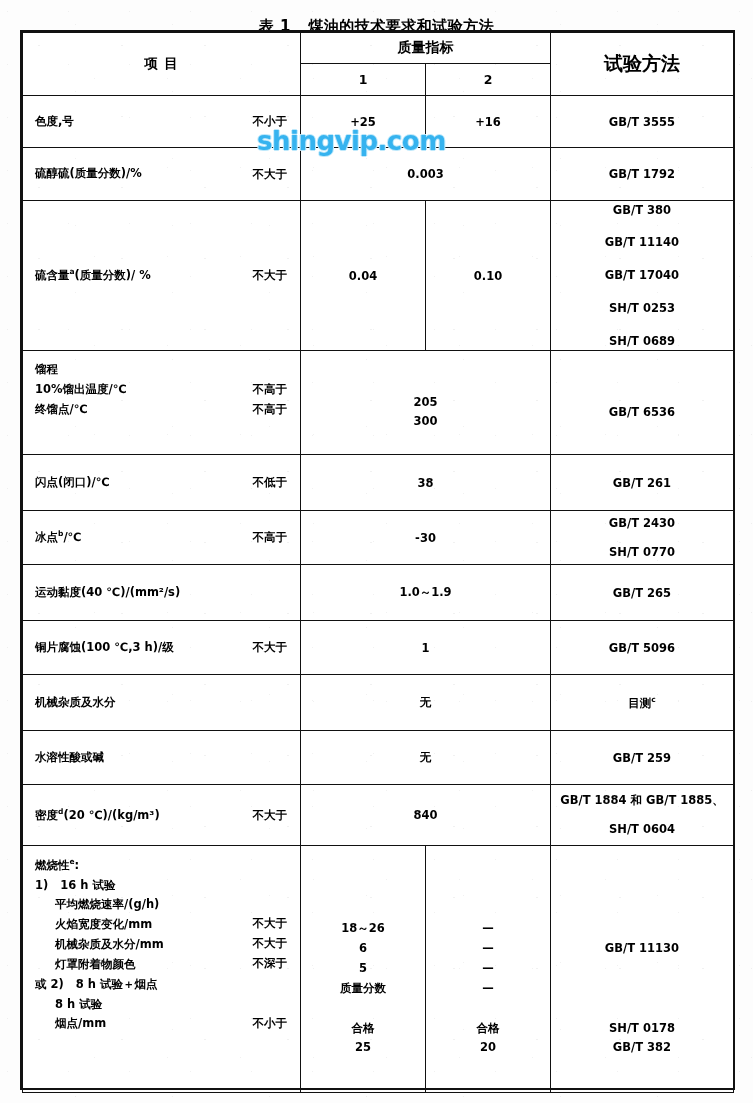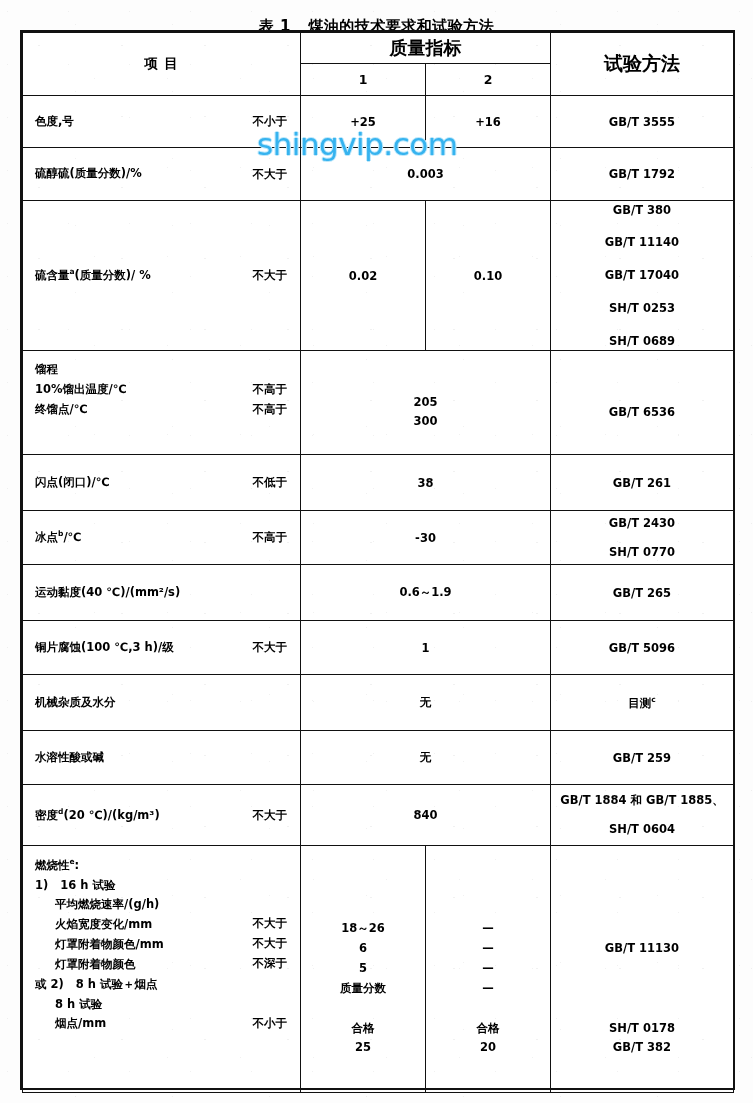--- a/index.html
+++ b/index.html
@@ -76,21 +76,21 @@
   .c-meth   { width: 183px; }
 
   
   .hdr-item {
     text-align: center;
     font-size: 13.5px;
     letter-spacing: 1px;
   }
   .hdr-quality {
     text-align: center;
-    font-size: 18px;
+    font-size: 14px;
     height: 31px;
   }
   .hdr-grade {
     text-align: center;
     font-size: 12.5px;
     height: 32px;
   }
   .hdr-method {
     text-align: center;
     font-size: 19px;
@@ -164,22 +164,22 @@
   }
 
   .dash { letter-spacing: 0; }
 
   
   .watermark {
     position: absolute;
     left: 257px;
     top: 126px;
     font-family: "DejaVu Sans", "Liberation Sans", sans-serif;
-    font-size: 31px;
-    font-weight: normal;
+    font-size: 26px;
+    font-weight: bold;
     letter-spacing: -0.5px;
     color: #36b3ef;
     -webkit-text-stroke: 1.5px #ffffff;
     paint-order: stroke fill;
     text-shadow:
        1px  0px 0 #bde8fb,
       -1px  0px 0 #bde8fb,
        0px  1px 0 #bde8fb,
        0px -1px 0 #bde8fb;
     pointer-events: none;
@@ -252,21 +252,21 @@
           <td class="val">GB/T 1792</td>
         </tr>
 
         <tr style="height:150px;">
           <td>
             <div class="item-cell">
               <span class="item-lines"><span><span>硫含量</span><span class="sup">a</span><span>(质量分数)/ %</span></span></span>
               <span class="mod-single">不大于</span>
             </div>
           </td>
-          <td class="val">0.02</td>
+          <td class="val">0.04</td>
           <td class="val">0.10</td>
           <td>
             <div class="method-lines">
               <span>GB/T 380</span>
               <span>GB/T 11140</span>
               <span>GB/T 17040</span>
               <span>SH/T 0253</span>
               <span>SH/T 0689</span>
             </div>
           </td>
@@ -329,21 +329,21 @@
           </td>
         </tr>
 
         <tr style="height:56px;">
           <td>
             <div class="item-cell">
               <span class="item-lines"><span>运动黏度(40 ℃)/(mm²/s)</span></span>
               <span class="mod-single"></span>
             </div>
           </td>
-          <td class="val" colspan="2">0.6～1.9</td>
+          <td class="val" colspan="2">1.0～1.9</td>
           <td class="val">GB/T 265</td>
         </tr>
 
         <tr style="height:54px;">
           <td>
             <div class="item-cell">
               <span class="item-lines"><span>铜片腐蚀(100 ℃,3 h)/级</span></span>
               <span class="mod-single">不大于</span>
             </div>
           </td>
@@ -390,21 +390,21 @@
         </tr>
 
         <tr style="height:247px;">
           <td class="val-top">
             <div class="item-cell top">
               <span class="item-lines">
                 <span><span>燃烧性</span><span class="sup">e</span><span>:</span></span>
                 <span>1)   16 h 试验</span>
                 <span>     平均燃烧速率/(g/h)</span>
                 <span>     火焰宽度变化/mm</span>
-                <span>     灯罩附着物颜色/mm</span>
+                <span>     机械杂质及水分/mm</span>
                 <span>     灯罩附着物颜色</span>
                 <span>或 2)   8 h 试验＋烟点</span>
                 <span>     8 h 试验</span>
                 <span>     烟点/mm</span>
               </span>
               <span class="mod-lines">
                 <span>&nbsp;</span>
                 <span>&nbsp;</span>
                 <span>&nbsp;</span>
                 <span>不大于</span>

